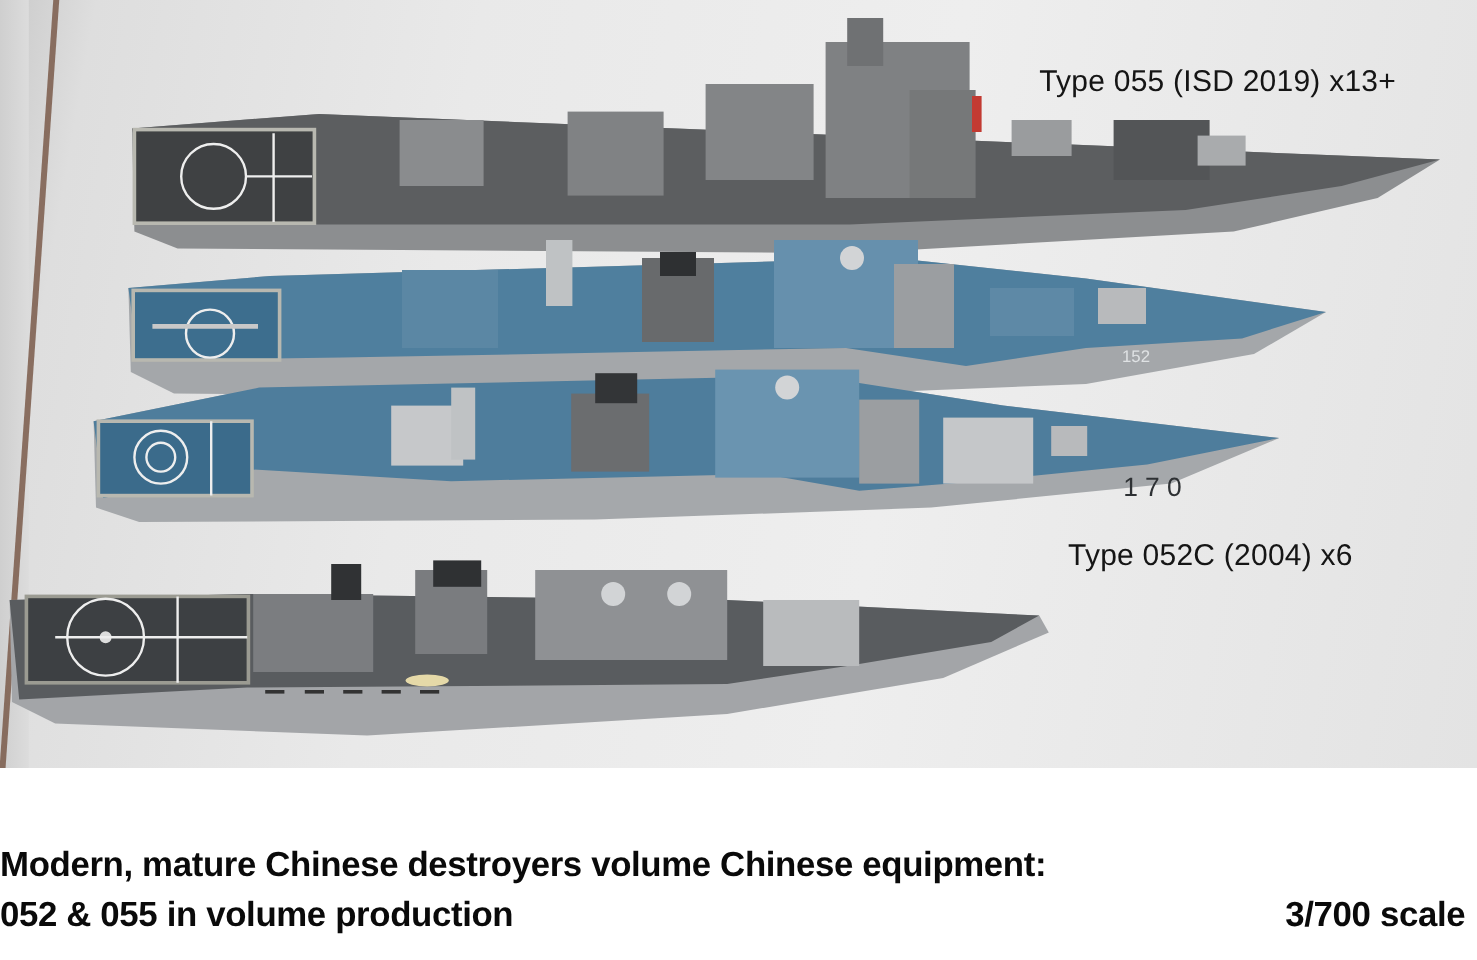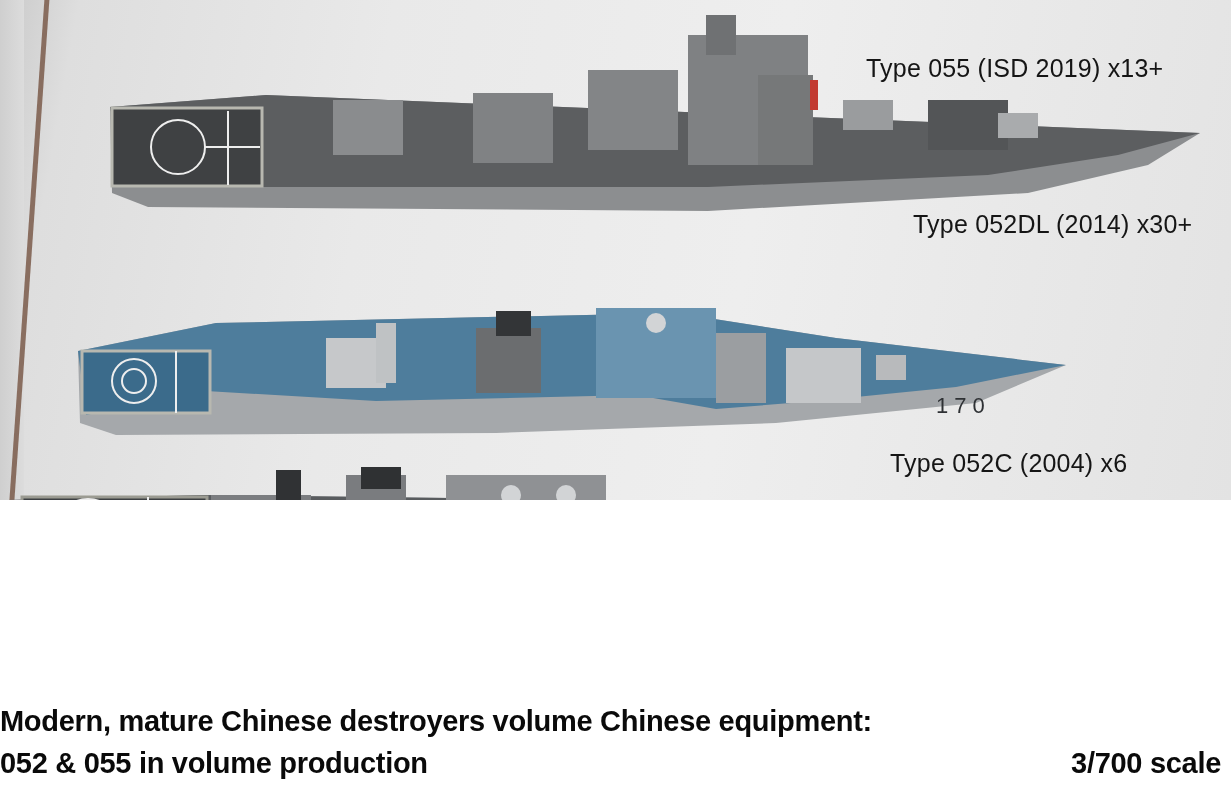--- a/index.html
+++ b/index.html
@@ -1,17 +1,17 @@
 <!DOCTYPE html>
 <html><head>
 <meta charset="utf-8">
 <style>
   html,body{margin:0;padding:0;background:#ffffff;}
   body{width:1231px;height:800px;position:relative;overflow:hidden;font-family:"Liberation Sans","DejaVu Sans",sans-serif;}
-  .photo{position:absolute;left:0;top:0;width:1231px;height:500px;
+  .photo{position:absolute;left:0;top:0;width:1231px;height:640px;
     background:linear-gradient(100deg,#c9c9c9 0%,#dedede 6%,#e9e9e9 30%,#eeeeee 60%,#e3e3e3 100%);overflow:hidden;}
   .table-edge{position:absolute;left:22px;top:0;width:5px;height:640px;background:#7a5a4a;transform:skewX(-4deg);opacity:.85}
   .table-edge2{position:absolute;left:0;top:0;width:24px;height:640px;background:linear-gradient(90deg,#cfcfcf,#dcdcdc);}
   .ship{position:absolute;}
   .ship svg{display:block}
   .label{position:absolute;color:#151515;font-size:25px;white-space:nowrap;letter-spacing:0.2px;}
   .caption{position:absolute;font-weight:bold;font-size:29px;color:#0a0a0a;white-space:nowrap;letter-spacing:-0.3px;}
 </style>
 </head>
 <body>
@@ -35,21 +35,39 @@
       <rect x="598" y="0" width="30" height="40" fill="#6f7173"></rect>
       <rect x="650" y="60" width="55" height="90" fill="#767879"></rect>
       <rect x="735" y="85" width="50" height="30" fill="#9a9c9e"></rect>
       <rect x="820" y="85" width="80" height="50" fill="#535557"></rect>
       <rect x="890" y="98" width="40" height="25" fill="#a9abad"></rect>
       <rect x="702" y="65" width="8" height="30" fill="#c23a32"></rect>
     </svg>
   </div>
   <div class="label" style="left:866px;top:54px">Type 055  (ISD 2019) x13+</div>
 
-  <div class="label" style="left:913px;top:210px">Type 052DL (2014) x30+</div>
+  <div class="ship" style="left:105px;top:160px">
+    <svg width="1010" height="180" viewBox="0 0 1010 180">
+      <path d="M2 80 L120 70 L640 55 L800 72 L1000 100 L940 135 L800 160 L500 172 L40 168 L4 150 Z" fill="#a4a7aa"></path>
+      <path d="M2 80 L120 70 L640 55 L800 72 L1000 100 L930 122 L800 130 L700 145 L600 130 L180 138 L10 140 Z" fill="#4f7f9e"></path>
+      <rect x="6" y="82" width="122" height="58" fill="#3d6e8e" stroke="#b8b8b0" stroke-width="3"></rect>
+      <circle cx="70" cy="118" r="20" fill="none" stroke="#eee" stroke-width="2"></circle>
+      <line x1="22" y1="112" x2="110" y2="112" stroke="#c8c8c8" stroke-width="4"></line>
+      <rect x="230" y="65" width="80" height="65" fill="#5b87a4"></rect>
+      <rect x="350" y="40" width="22" height="55" fill="#bfc2c4"></rect>
+      <rect x="430" y="55" width="60" height="70" fill="#686a6c"></rect>
+      <rect x="445" y="50" width="30" height="20" fill="#2e3032"></rect>
+      <rect x="540" y="40" width="120" height="90" fill="#6690ad"></rect>
+      <circle cx="605" cy="55" r="10" fill="#d2d4d6"></circle>
+      <rect x="640" y="60" width="50" height="70" fill="#9b9ea1"></rect>
+      <rect x="720" y="80" width="70" height="40" fill="#5e89a6"></rect>
+      <rect x="810" y="80" width="40" height="30" fill="#b8babc"></rect>
+      <text x="830" y="142" font-family="Liberation Sans, sans-serif" font-size="14" fill="#dfe2e4">152</text>
+    </svg>
+  </div>
 
   <div class="ship" style="left:76px;top:283px">
     <svg width="1000" height="170" viewBox="0 0 1000 170">
       <path d="M2 68 L140 40 L600 30 L760 55 L990 82 L900 120 L700 140 L420 150 L40 152 L4 140 Z" fill="#a5a8ab"></path>
       <path d="M2 68 L140 40 L600 30 L760 55 L990 82 L880 104 L740 118 L640 126 L560 112 L300 118 L130 108 L10 132 Z" fill="#4e7d9c"></path>
       <rect x="6" y="68" width="128" height="62" fill="#3b6b8b" stroke="#b8b8b0" stroke-width="3"></rect>
       <circle cx="58" cy="98" r="22" fill="none" stroke="#eee" stroke-width="2"></circle>
       <circle cx="58" cy="98" r="12" fill="none" stroke="#eee" stroke-width="2"></circle>
       <line x1="100" y1="68" x2="100" y2="130" stroke="#eee" stroke-width="2"></line>
       <rect x="250" y="55" width="60" height="50" fill="#c6c8ca"></rect>

